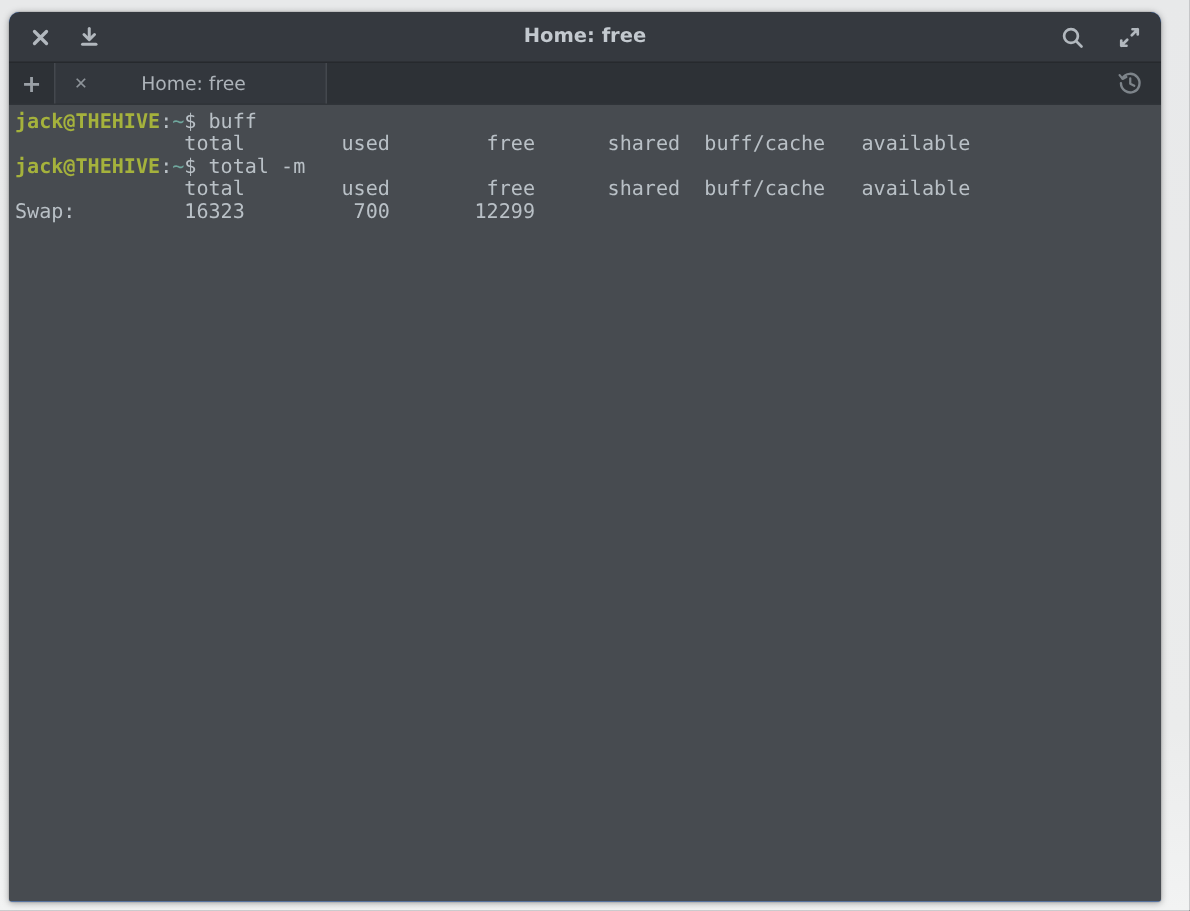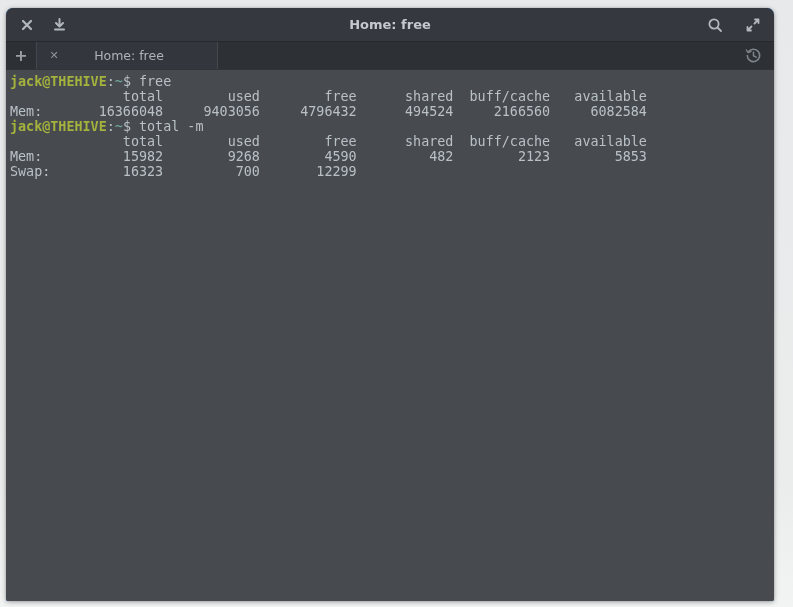--- a/index.html
+++ b/index.html
@@ -145,24 +145,22 @@
       <svg width="17" height="17" viewBox="0 0 17 17">
         <path d="M3.2 5.2 A6.2 6.2 0 1 1 2.3 8.5" fill="none" stroke="#7d848a" stroke-width="1.6" stroke-linecap="round"></path>
         <path d="M1.4 3.1 L3.4 5.6 L5.9 4.3" fill="none" stroke="#7d848a" stroke-width="1.5" stroke-linecap="round" stroke-linejoin="round"></path>
         <path d="M8.5 5.2 L8.5 8.8 L11.2 10.2" fill="none" stroke="#7d848a" stroke-width="1.5" stroke-linecap="round" stroke-linejoin="round"></path>
       </svg>
     </div>
   </div>
 
   <div class="terminal">
     <div>
-        <div class="t-line"><span class="c-user">jack@THEHIVE</span><span class="c-fg">:</span><span class="c-path">~</span><span class="c-fg">$</span><span class="c-fg"> free</span></div>
+        <div class="t-line"><span class="c-user">jack@THEHIVE</span><span class="c-fg">:</span><span class="c-path">~</span><span class="c-fg">$</span><span class="c-fg"> buff</span></div>
         <div class="t-line">              total        used        free      shared  buff/cache   available</div>
-        <div class="t-line">Mem:       16366048     9403056     4796432      494524     2166560     6082584</div>
         <div class="t-line"><span class="c-user">jack@THEHIVE</span><span class="c-fg">:</span><span class="c-path">~</span><span class="c-fg">$</span><span class="c-fg"> total -m</span></div>
         <div class="t-line">              total        used        free      shared  buff/cache   available</div>
-        <div class="t-line">Mem:          15982        9268        4590         482        2123        5853</div>
         <div class="t-line">Swap:         16323         700       12299</div>
       </div>
 
   </div>
 
 </div>
 
 </body></html>

